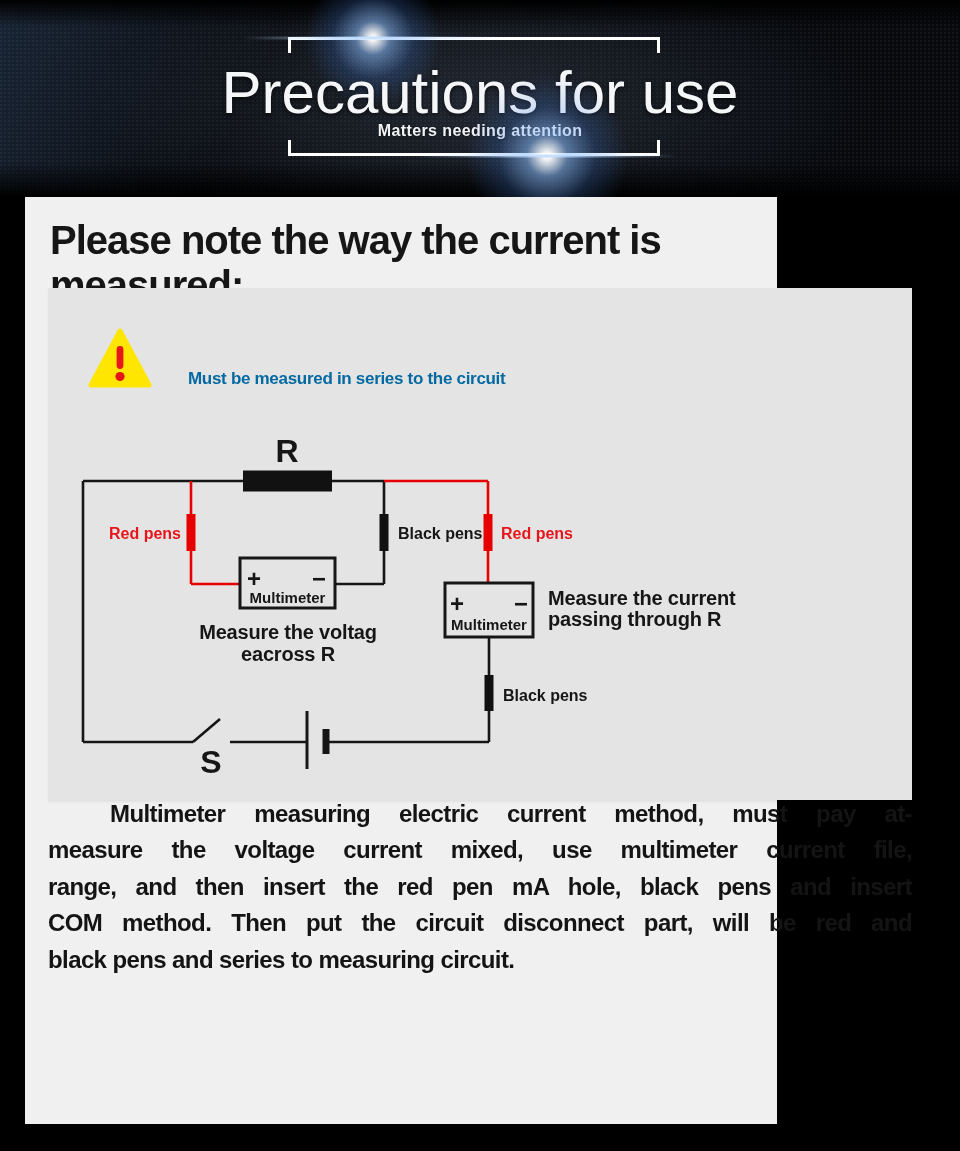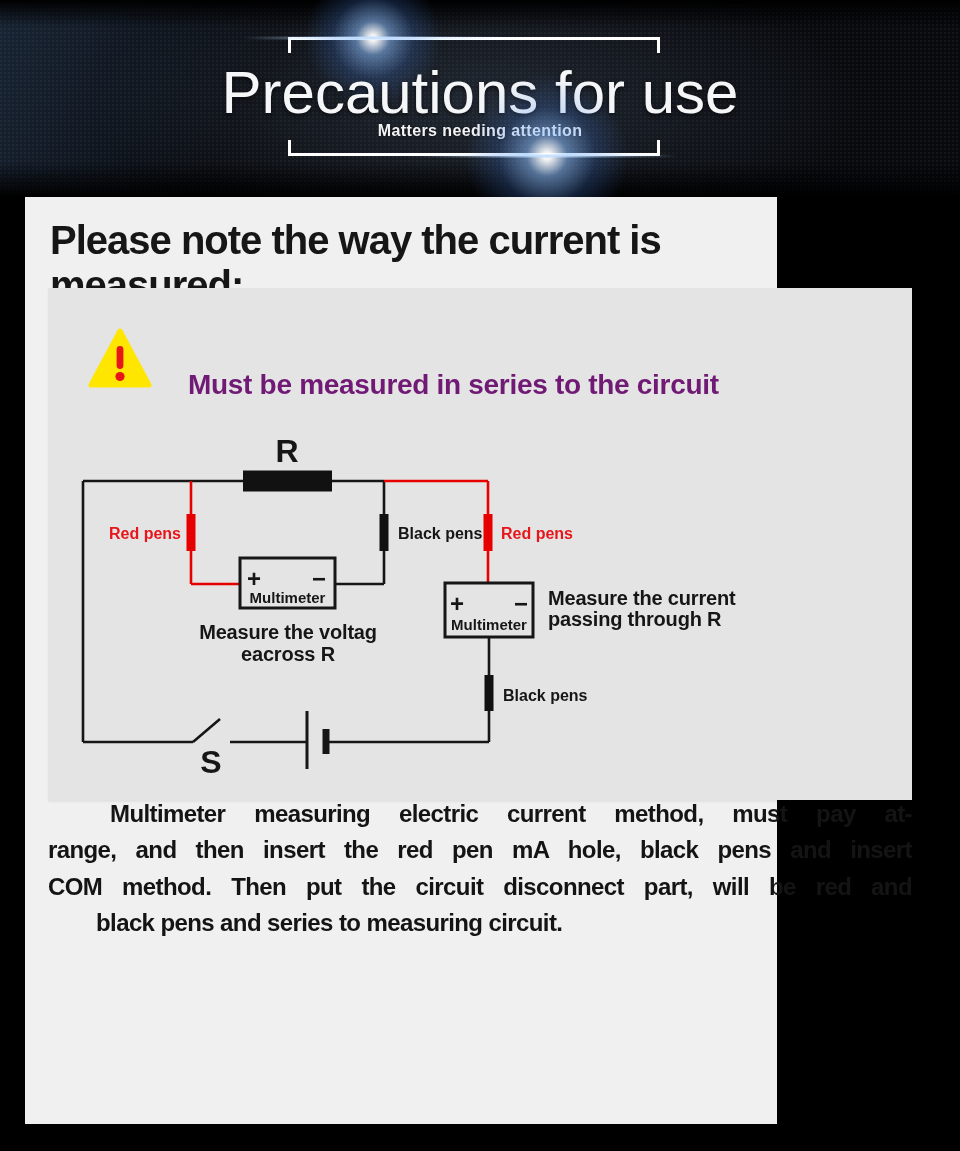--- a/index.html
+++ b/index.html
@@ -67,40 +67,40 @@
     position:absolute; left:23px; top:91px; width:864px; height:512px;
     background:#e4e4e4; box-shadow:0 2px 2px rgba(0,0,0,0.06);
   }
   .warn-icon { position:absolute; left:40px; top:38px; width:64px; height:64px; }
   .warn-line1 {
     position:absolute; left:140px; top:42px;
     font-size:24px; font-weight:700; color:#161616; letter-spacing:-0.3px;
   }
   .warn-line2 {
     position:absolute; left:140px; top:81px;
-    font-size:28px; font-weight:700; color:#701a75; letter-spacing:-0.3px;
+    font-size:17px; font-weight:700; color:#0369a1; letter-spacing:-0.3px;
   }
   .circuit { position:absolute; left:0; top:0; width:864px; height:512px; }
   .circuit text { fill:#161616; }
   .circuit .lbl-big  { font-size:32px; font-weight:700; }
   .circuit .lbl-pen  { font-size:16px; font-weight:700; }
   .circuit .lbl-pen.red { fill:#e8151a; }
   .circuit .lbl-sign { font-size:24px; font-weight:700; }
   .circuit .lbl-meter{ font-size:15px; font-weight:700; }
   .circuit .lbl-cap  { font-size:20px; font-weight:700; letter-spacing:-0.2px; }
 
   
   .paragraph {
     position:absolute; left:23px; top:599px; width:864px;
     font-size:24px; font-weight:700; line-height:36.4px;
     letter-spacing:-0.6px; color:#141414;
   }
   .para-line { text-align:justify; text-align-last:justify; white-space:normal; }
   .para-line.first { text-indent:62px; }
-  .para-line.last  { text-align-last:left;margin-left:48px; }
+  .para-line.last  { text-align-last:left; }
 </style>
 </head>
 <body>
 
 <div class="header">
   <div class="bracket-top"></div>
   <div class="bracket-bottom"></div>
   <div class="flare flare-top">
       <div class="streak"></div>
     </div>
@@ -166,18 +166,19 @@
       <text class="lbl-cap" x="240" y="351" text-anchor="middle">Measure the voltag</text>
       <text class="lbl-cap" x="240" y="373" text-anchor="middle">eacross R</text>
 
       <text class="lbl-cap" x="500" y="317">Measure the current</text>
       <text class="lbl-cap" x="500" y="338">passing through R</text>
     </svg>
   </div>
 
   <div class="paragraph">
     <div class="para-line first">Multimeter measuring electric current method, must pay at-</div>
+    <div class="para-line">measure the voltage current mixed, use multimeter current file,</div>
     <div class="para-line">range, and then insert the red pen mA hole, black pens and insert</div>
     <div class="para-line">COM method. Then put the circuit disconnect part, will be red and</div>
     <div class="para-line last">black pens and series to measuring circuit.</div>
   </div>
 
 </div>
 
 </body></html>

